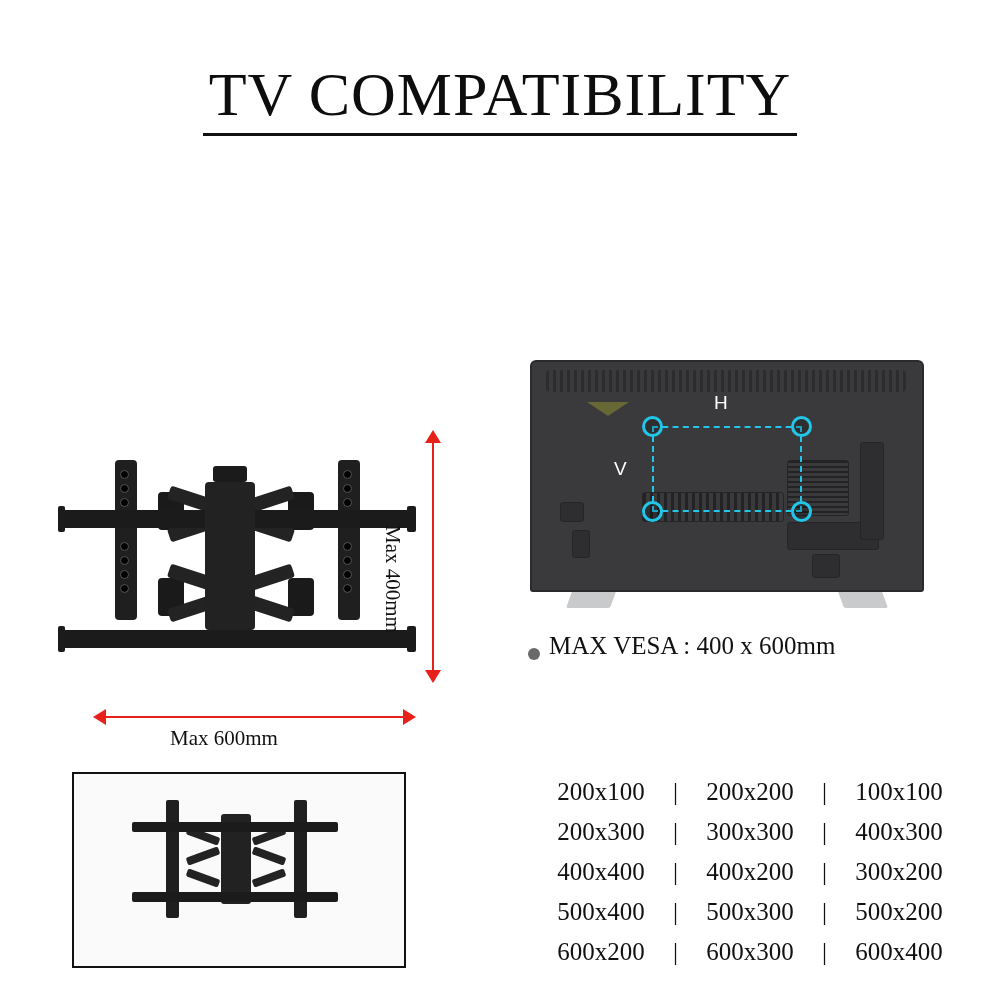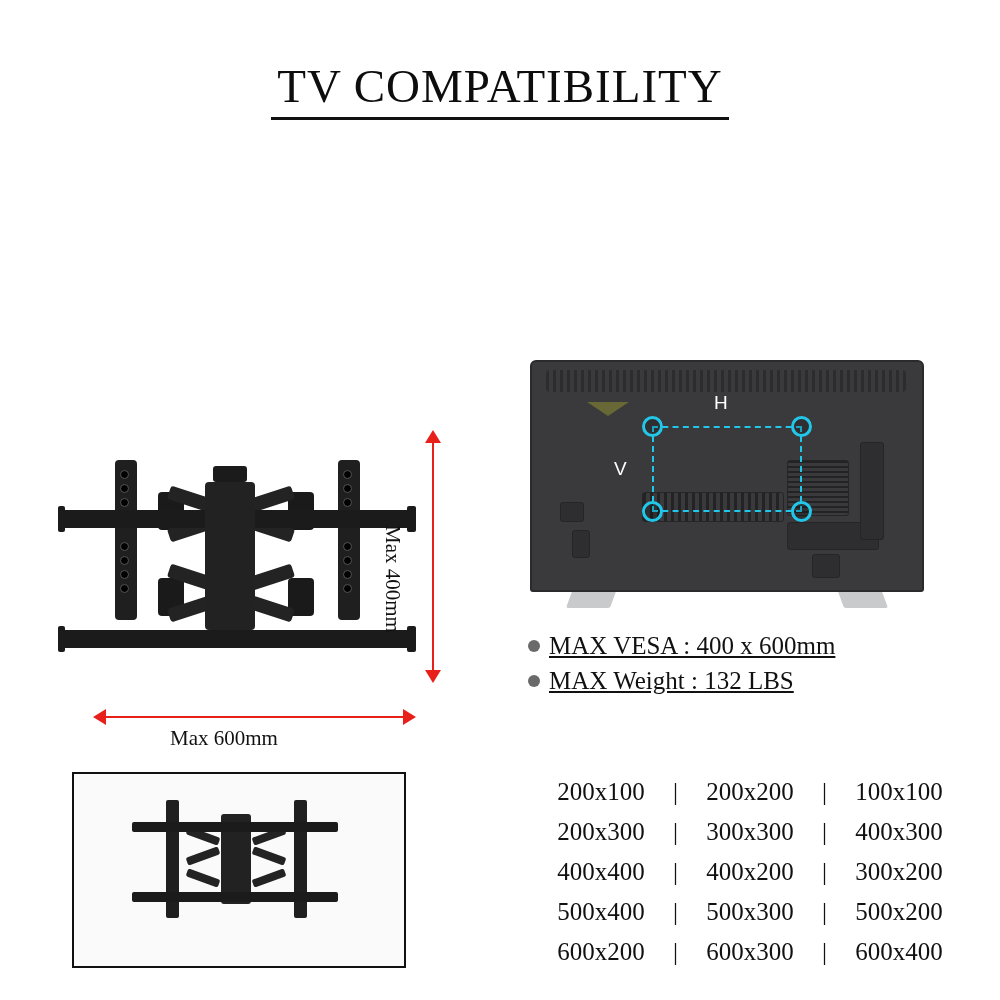--- a/index.html
+++ b/index.html
@@ -19,21 +19,21 @@
   
   .header {
     position: absolute;
     top: 62px;
     left: 0;
     width: 1000px;
     text-align: center;
   }
   .title {
     font-family: "Liberation Serif", serif;
-    font-size: 47px;
+    font-size: 62px;
     letter-spacing: 1px;
     line-height: 1.05;
     color: #0d0d0d;
     display: inline-block;
     padding: 0 6px 6px 6px;
     border-bottom: 3px solid #111;
   }
   .subtitle {
     margin-top: 13px;
     font-family: "Liberation Serif", serif;
@@ -349,23 +349,22 @@
   }
   .spec-eq {
     font-family: "Liberation Serif", serif;
     font-size: 25px;
     color: #111;
     margin-bottom: 10px;
     padding-left: 14px;
   }
   .spec-row {
     display: flex;
-    align-items: center;
+    align-items: flex-end;
     margin-bottom: 7px;
-    text-decoration: underline;
   }
   .bullet {
     width: 12px;
     height: 12px;
     border-radius: 50%;
     background: #6a6a6a;
     margin-right: 9px;
     flex: 0 0 auto;
   }
   .spec-text {
@@ -507,24 +506,20 @@
   </div>
 </div>
 
 <div class="spec">
 
   <div class="spec-row">
     <div class="bullet"></div>
     <div class="spec-text">MAX VESA : 400 x 600mm</div>
   </div>
 
-  <div class="spec-row">
-    <div class="bullet"></div>
-    <div class="spec-text">MAX Weight : 132 LBS</div>
-  </div>
 </div>
 
 <div class="vesa-table">
   <div class="vt-row">
     <div class="vt-cell">200x100</div>
     <div class="vt-sep">|</div>
     <div class="vt-cell">200x200</div>
     <div class="vt-sep">|</div>
     <div class="vt-cell">100x100</div>
   </div>

